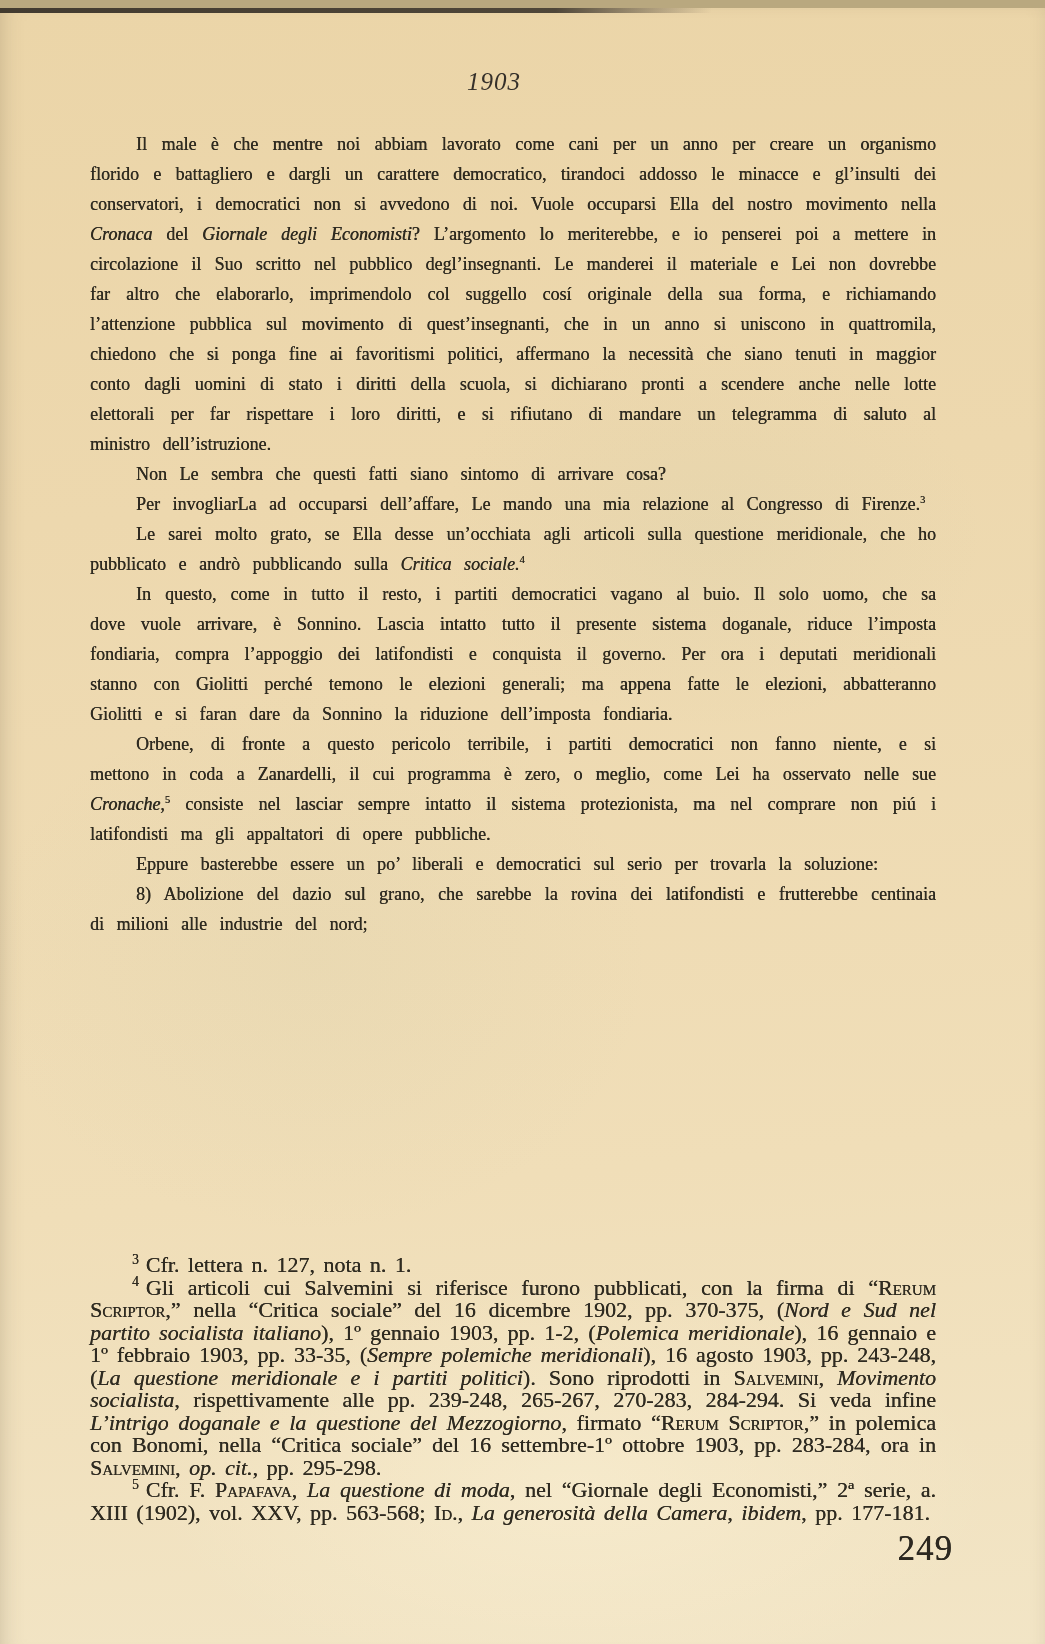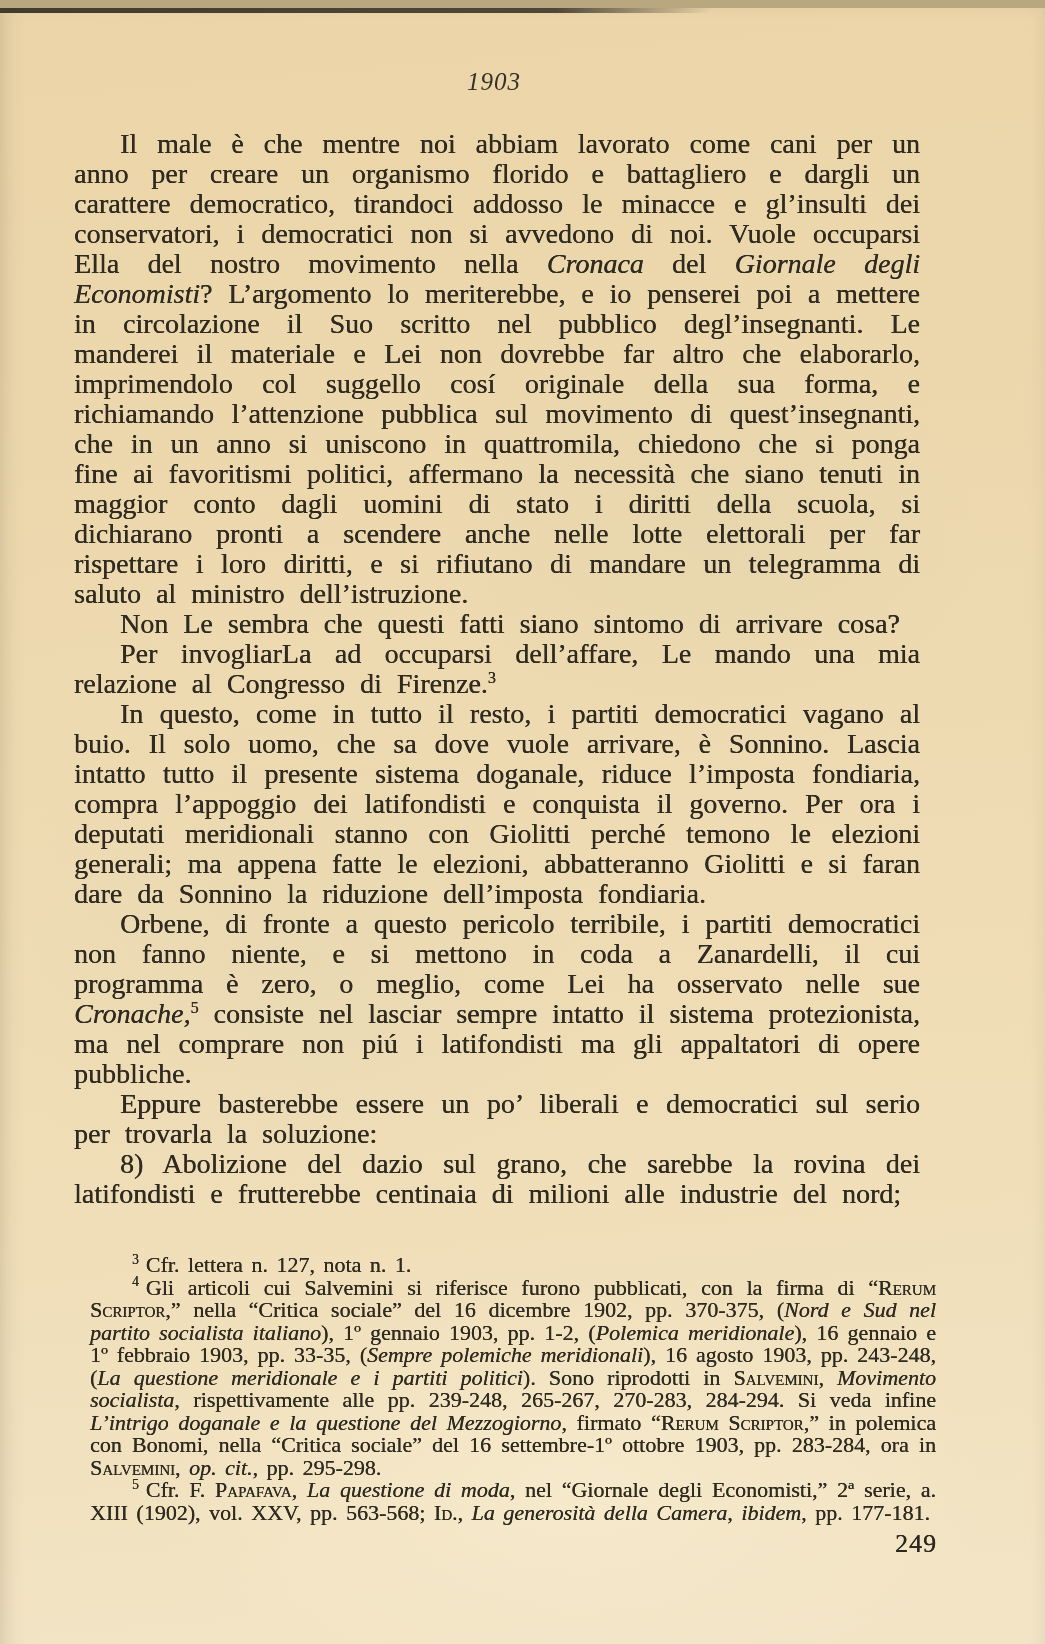--- a/index.html
+++ b/index.html
@@ -41,24 +41,24 @@
     width: 828px;
     text-align: center;
     font-style: italic;
     font-size: 25px;
     letter-spacing: 1px;
     color: #35302a;
   }
   .content {
     position: absolute;
     top: 121px;
-    left: 74px;
+    left: 90px;
     width: 846px;
     text-align: justify;
-    font-size: 28px;
+    font-size: 18px;
     line-height: 30px;
     word-spacing: 8px;
     text-shadow: 0.3px 0 0 currentColor;
   }
   .body-par {
     margin: 0;
     text-indent: 46px;
   }
   .seg-i { font-style: italic; }
   .seg-sc { font-variant: small-caps; }
@@ -85,40 +85,41 @@
   }
   .fn-marker {
     vertical-align: super;
     font-size: 0.62em;
     line-height: 0;
     margin-right: 7px;
   }
   .page-number {
     position: absolute;
     top: 1521px;
-    right: 108px;
-    font-size: 26px;
+    right: 92px;
+    font-size: 35px;
     letter-spacing: 1px;
     color: #2c2820;
     text-shadow: 0.3px 0 0 currentColor;
   }
 </style>
 </head>
 <body>
 
 <div class="page">
 
   <div class="scan-edge"></div>
 
   <div class="year">1903</div>
 
   <div class="content">
     <p class="body-par"><span>Il male è che mentre noi abbiam lavorato come cani per un anno per creare un organismo florido e battagliero e dargli un carattere democratico, tirandoci addosso le minacce e gl’insulti dei conservatori, i democratici non si avvedono di noi. Vuole occuparsi Ella del nostro movimento nella </span><span class="seg-i">Cronaca</span><span> del </span><span class="seg-i">Giornale degli Economisti</span><span>? L’argomento lo meriterebbe, e io penserei poi a mettere in circolazione il Suo scritto nel pubblico degl’insegnanti. Le manderei il materiale e Lei non dovrebbe far altro che elaborarlo, imprimendolo col suggello cosí originale della sua forma, e richiamando l’attenzione pubblica sul movimento di quest’insegnanti, che in un anno si uniscono in quattromila, chiedono che si ponga fine ai favoritismi politici, affermano la necessità che siano tenuti in maggior conto dagli uomini di stato i diritti della scuola, si dichiarano pronti a scendere anche nelle lotte elettorali per far rispettare i loro diritti, e si rifiutano di mandare un telegramma di saluto al ministro dell’istruzione.</span></p>
     <p class="body-par"><span>Non Le sembra che questi fatti siano sintomo di arrivare cosa?</span></p>
     <p class="body-par"><span>Per invogliarLa ad occuparsi dell’affare, Le mando una mia relazione al Congresso di Firenze.</span><span class="seg-sup">3</span></p>
+    <p class="body-par"><span>Le sarei molto grato, se Ella desse un’occhiata agli articoli sulla questione meridionale, che ho pubblicato e andrò pubblicando sulla </span><span class="seg-i">Critica sociale.</span><span class="seg-sup">4</span></p>
     <p class="body-par"><span>In questo, come in tutto il resto, i partiti democratici vagano al buio. Il solo uomo, che sa dove vuole arrivare, è Sonnino. Lascia intatto tutto il presente sistema doganale, riduce l’imposta fondiaria, compra l’appoggio dei latifondisti e conquista il governo. Per ora i deputati meridionali stanno con Giolitti perché temono le elezioni generali; ma appena fatte le elezioni, abbatteranno Giolitti e si faran dare da Sonnino la riduzione dell’imposta fondiaria.</span></p>
     <p class="body-par"><span>Orbene, di fronte a questo pericolo terribile, i partiti democratici non fanno niente, e si mettono in coda a Zanardelli, il cui programma è zero, o meglio, come Lei ha osservato nelle sue </span><span class="seg-i">Cronache,</span><span class="seg-sup">5</span><span> consiste nel lasciar sempre intatto il sistema protezionista, ma nel comprare non piú i latifondisti ma gli appaltatori di opere pubbliche.</span></p>
     <p class="body-par"><span>Eppure basterebbe essere un po’ liberali e democratici sul serio per trovarla la soluzione:</span></p>
     <p class="body-par"><span>8) Abolizione del dazio sul grano, che sarebbe la rovina dei latifondisti e frutterebbe centinaia di milioni alle industrie del nord;</span></p>
   </div>
 
   <div class="footnotes">
     <p class="footnote">
       <span class="fn-marker">3</span><span><span>Cfr. lettera n. 127, nota n. 1.</span></span>
     </p>

